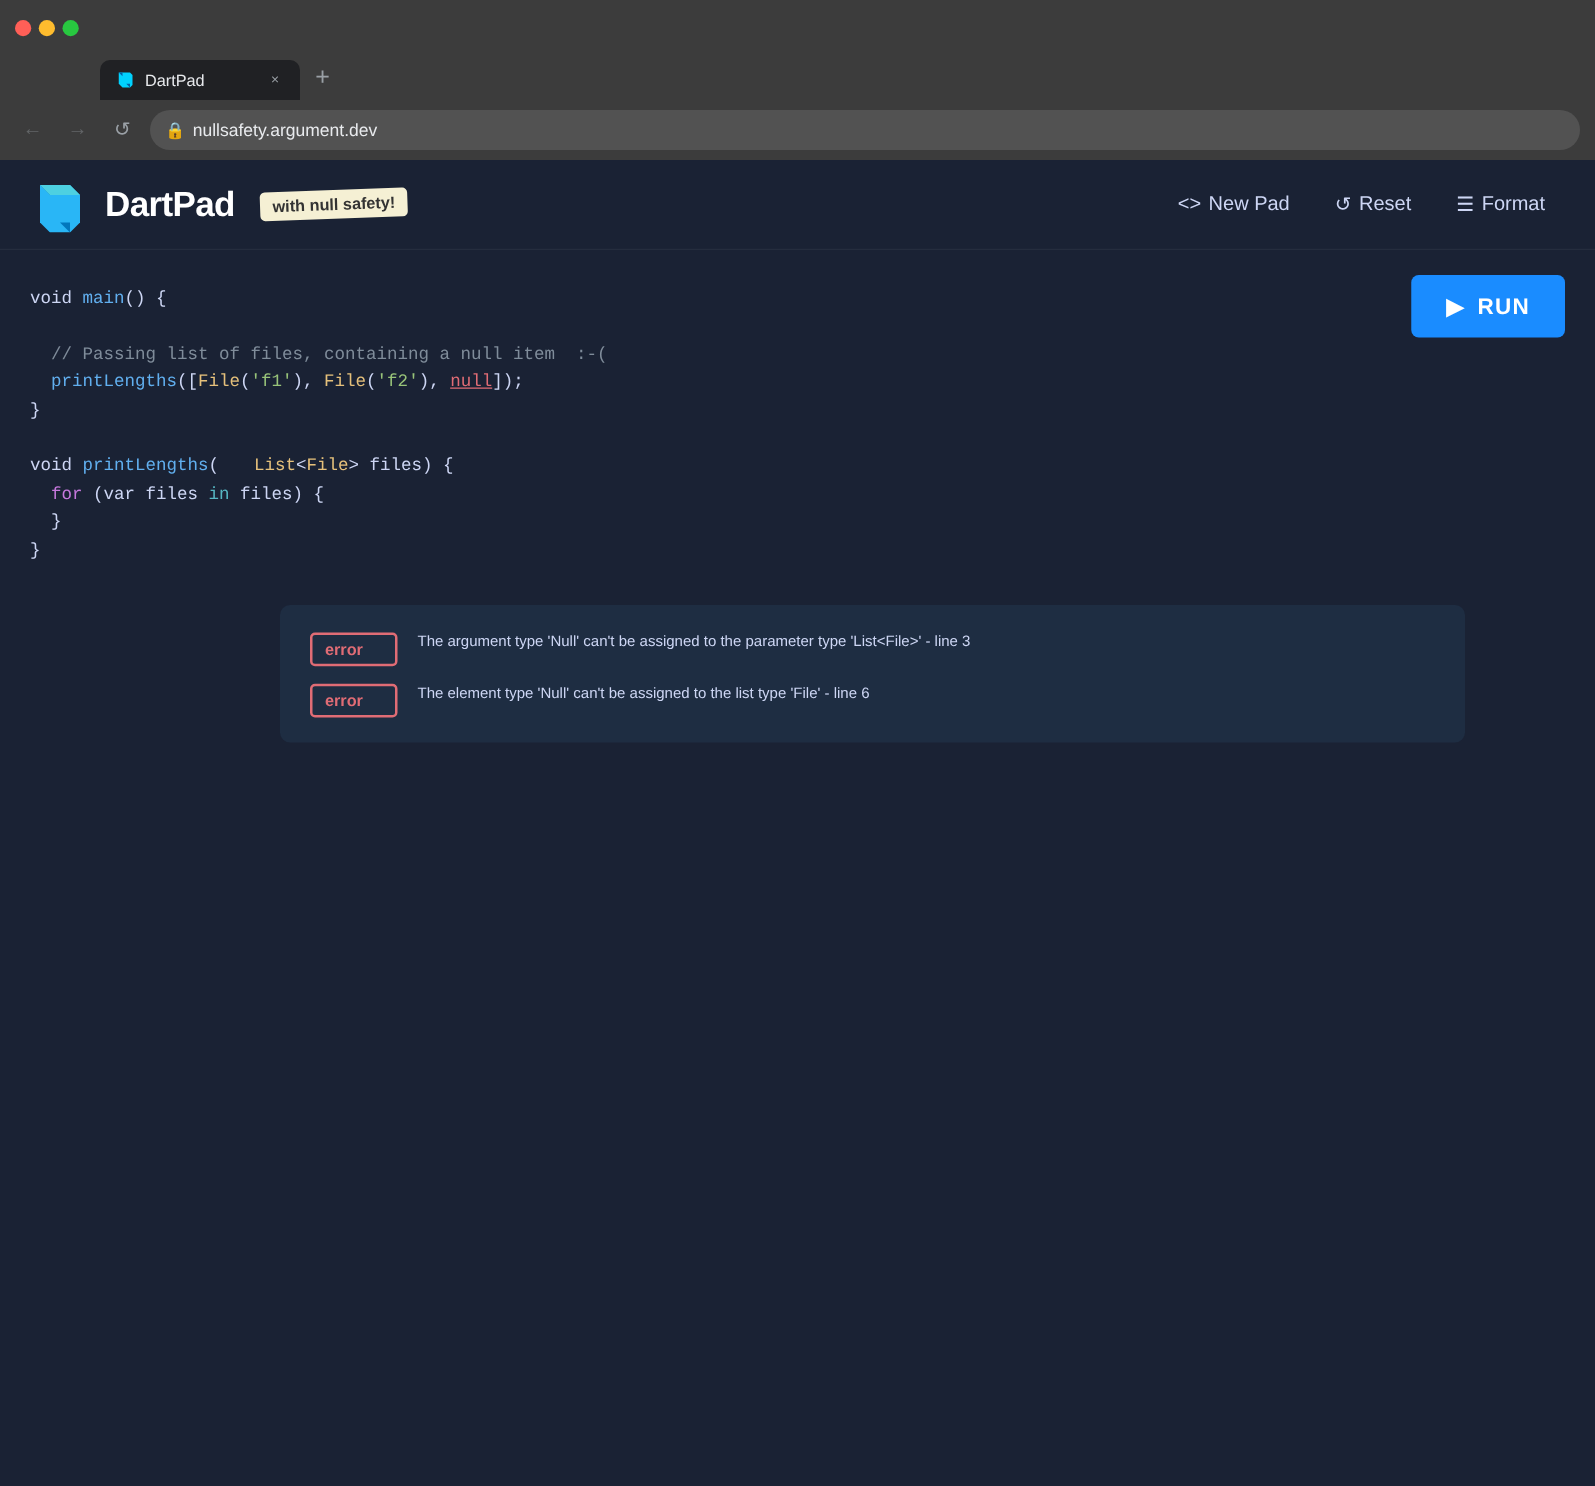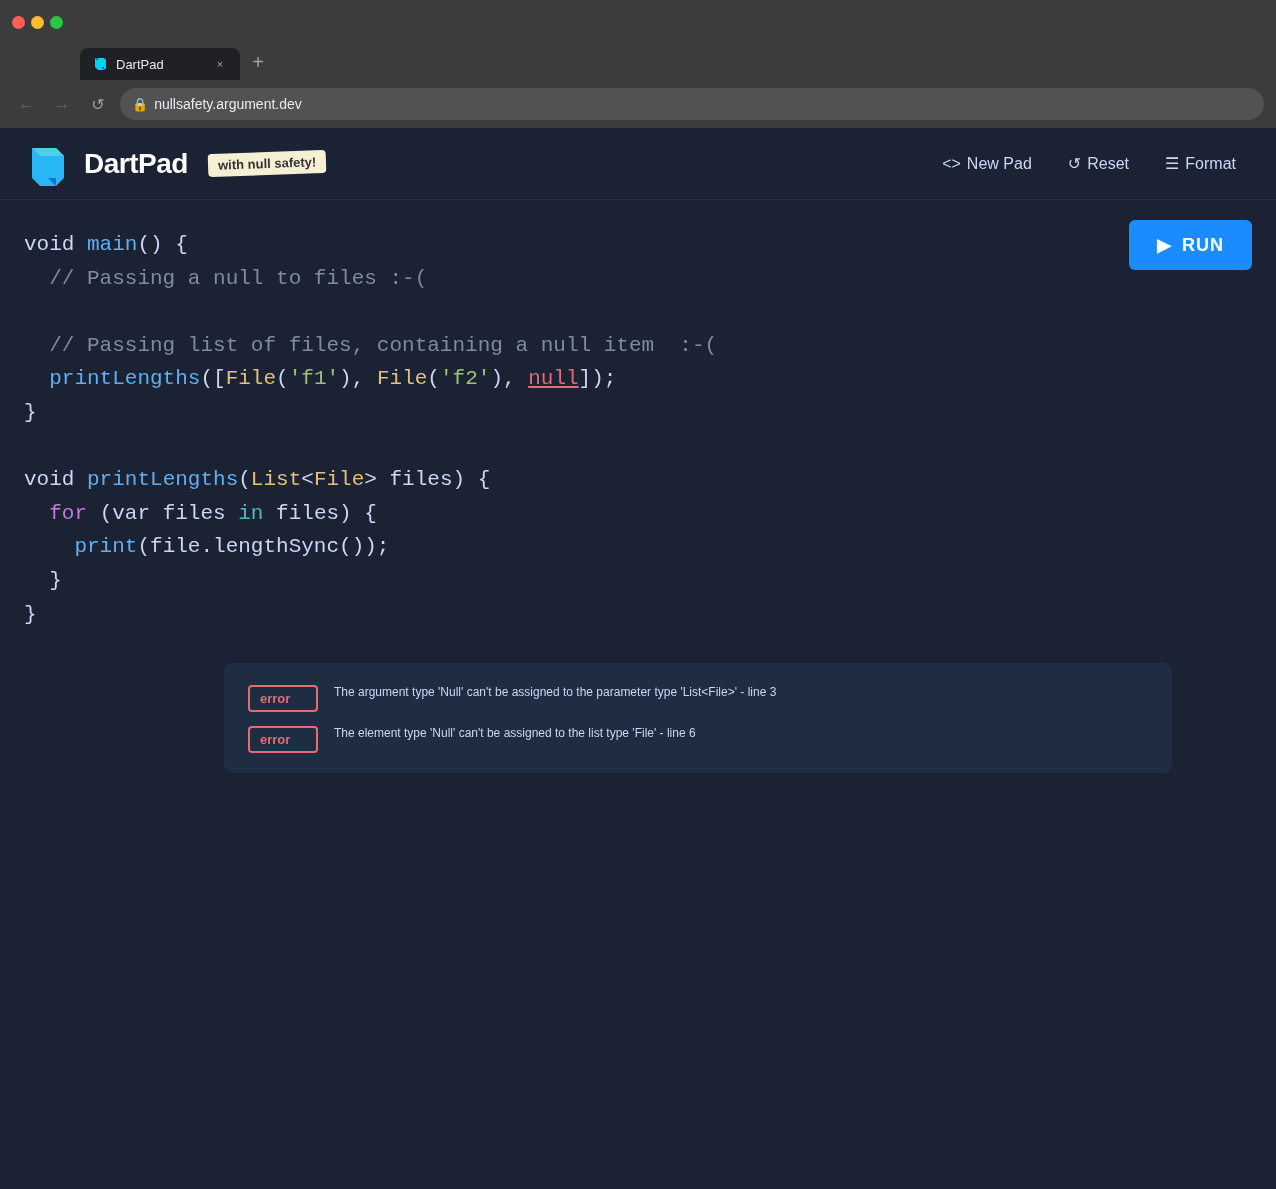--- a/index.html
+++ b/index.html
@@ -232,39 +232,39 @@
       padding: 14px 28px;
       border-radius: 6px;
       cursor: pointer;
       border: none;
       letter-spacing: 1px;
     }
 
     
     .code-editor {
       font-family: 'Courier New', 'Consolas', monospace;
-      font-size: 21px;
+      font-size: 14px;
       line-height: 1.6;
       color: #cdd6f4;
       padding: 8px 0;
     }
 
     .code-line {
       white-space: pre;
       display: block;
     }
     .kw-blue { color: #56b6c2; }
     .kw-fn { color: #61afef; }
     .kw-for { color: #c678dd; }
     .kw-null { color: #e06c75; text-decoration: underline; }
     .kw-string { color: #98c379; }
     .kw-comment { color: #7f8c9a; }
     .kw-print { color: #61afef; }
     .kw-file { color: #e5c07b; }
-    .kw-list { color: #e5c07b; }
+    .kw-list { color: #e5c07b; margin-left: 28px; }
     .kw-plain { color: #cdd6f4; }
 
     
     .error-panel {
       background: #1e2d42;
       border-radius: 8px;
       padding: 20px 24px;
       margin: 24px 80px 24px 200px;
       display: flex;
       flex-direction: column;
@@ -375,29 +375,27 @@
 
     <div class="run-btn-wrap">
       <button class="run-btn">
         <span>▶</span>
         <span>RUN</span>
       </button>
     </div>
 
     <div class="code-editor">
       <span class="code-line"><span class="kw-plain">void </span><span class="kw-fn">main</span><span class="kw-plain">() {</span></span>
-      <span class="code-line"><span class="kw-comment">  // Passing a null to files :-(</span></span>
       <span class="code-line"> </span>
       <span class="code-line"><span class="kw-comment">  // Passing list of files, containing a null item  :-(</span></span>
       <span class="code-line"><span class="kw-print">  printLengths</span><span class="kw-plain">([</span><span class="kw-file">File</span><span class="kw-plain">(</span><span class="kw-string">'f1'</span><span class="kw-plain">), </span><span class="kw-file">File</span><span class="kw-plain">(</span><span class="kw-string">'f2'</span><span class="kw-plain">), </span><span class="kw-null">null</span><span class="kw-plain">]);</span></span>
       <span class="code-line"><span class="kw-plain">}</span></span>
       <span class="code-line"> </span>
       <span class="code-line"><span class="kw-plain">void </span><span class="kw-fn">printLengths</span><span class="kw-plain">(</span><span class="kw-list">List</span><span class="kw-plain">&lt;</span><span class="kw-file">File</span><span class="kw-plain">&gt; files) {</span></span>
       <span class="code-line"><span class="kw-for">  for </span><span class="kw-plain">(var files </span><span class="kw-blue">in</span><span class="kw-plain"> files) {</span></span>
-      <span class="code-line"><span class="kw-print">    print</span><span class="kw-plain">(file.lengthSync());</span></span>
       <span class="code-line"><span class="kw-plain">  }</span></span>
       <span class="code-line"><span class="kw-plain">}</span></span>
     </div>
 
     <div class="error-panel">
       <div class="error-row">
         <div class="error-badge">error</div>
         <div class="error-text">The argument type 'Null' can't be assigned to the parameter type 'List&lt;File&gt;' - line 3</div>
       </div>
       <div class="error-row">

